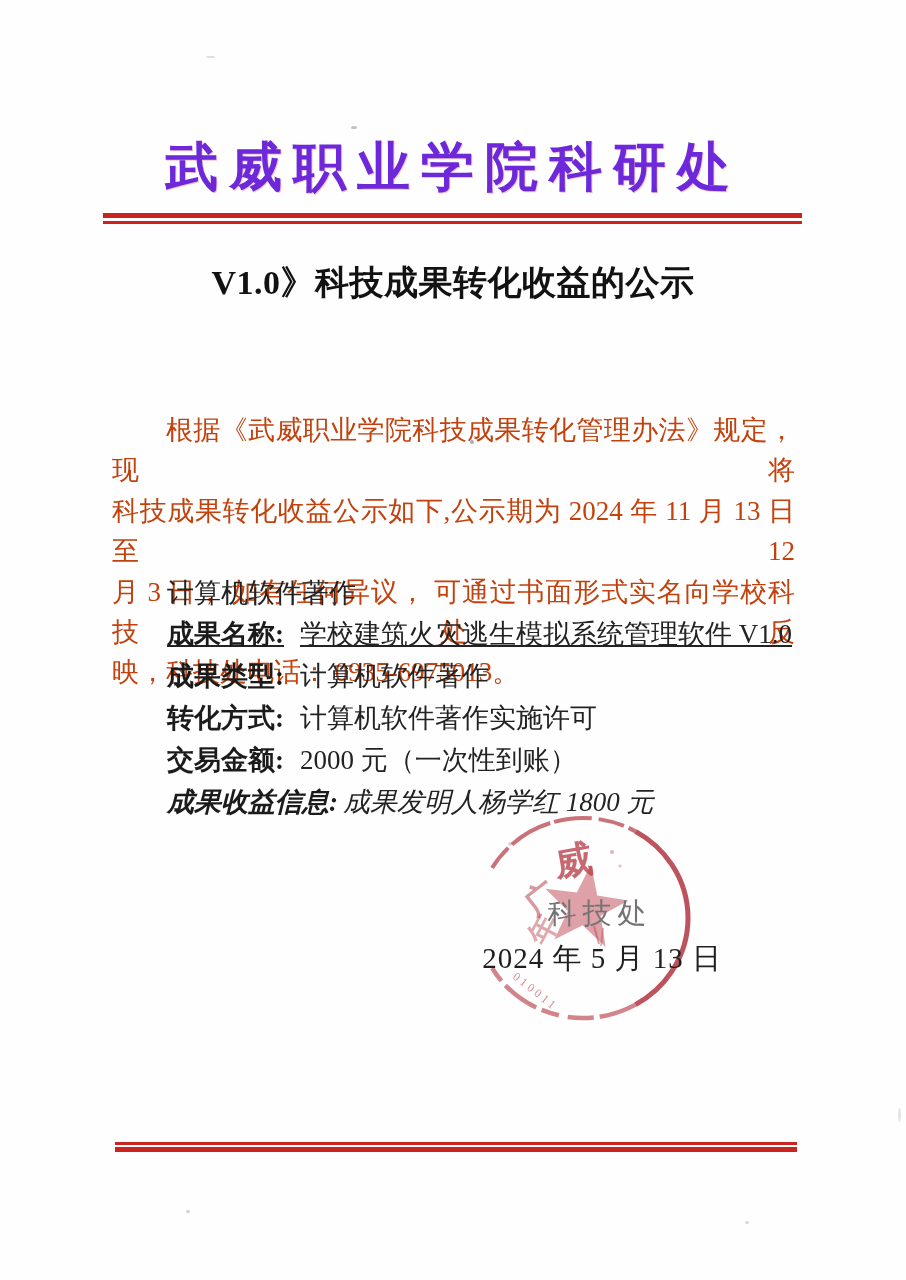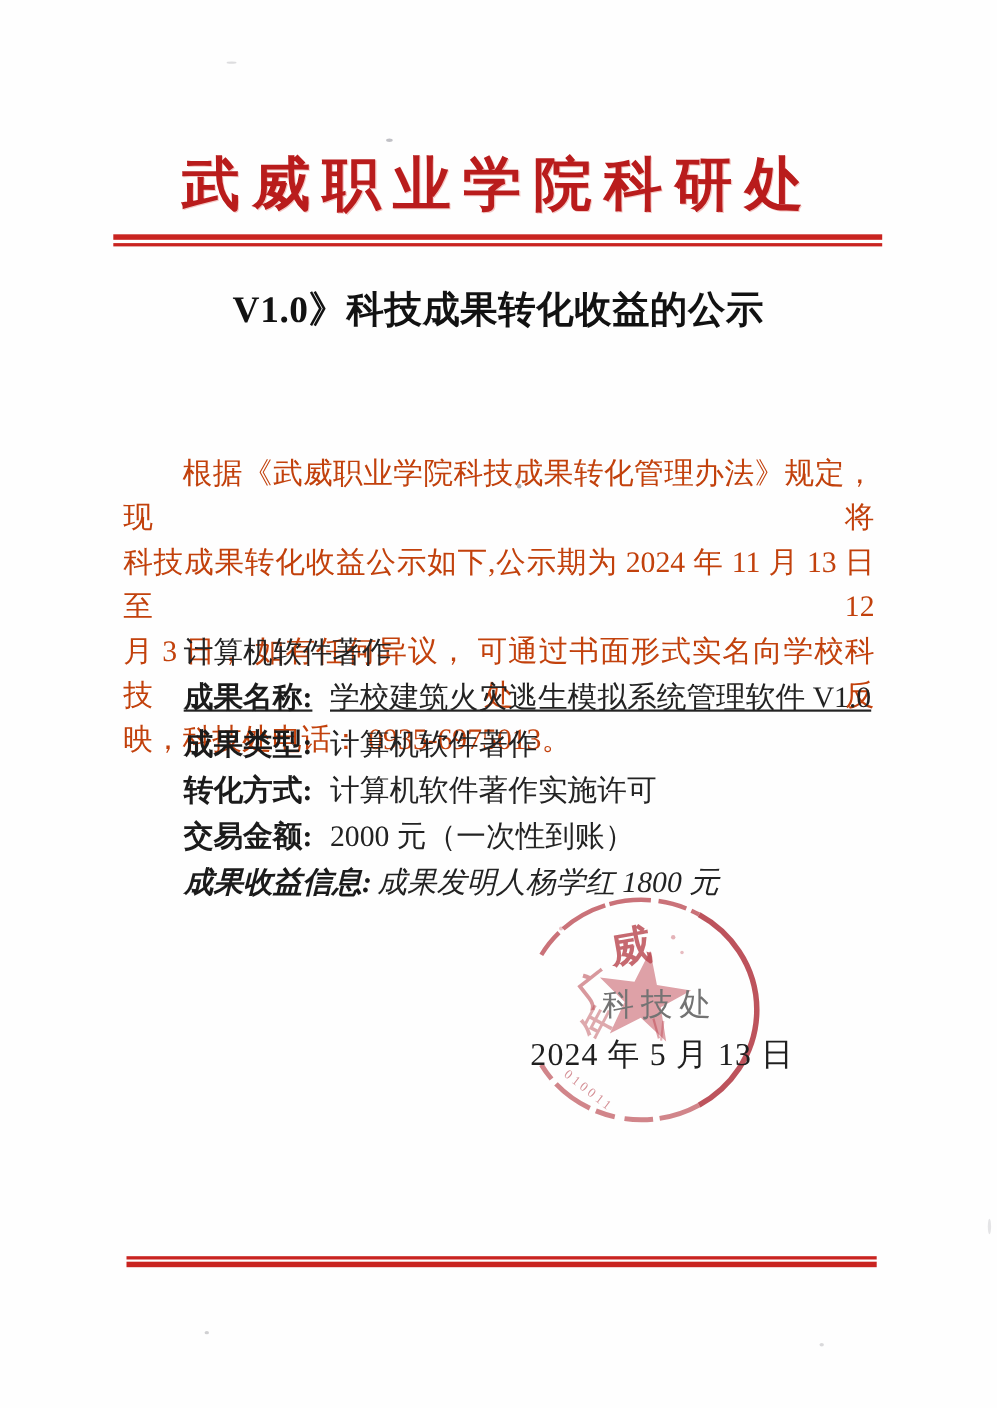--- a/index.html
+++ b/index.html
@@ -13,21 +13,21 @@
     position: absolute; left: 0; top: 0;
     width: 906px; height: 1280px;
     background: #fefefe;
   }
 
   
   .org-header {
     position: absolute; top: 132px; left: 90px; width: 726px;
     text-align: center;
     font-size: 53px; font-weight: bold;
-    color: #b91c1c;
+    color: #6d28d9;
     letter-spacing: 11px;
     white-space: nowrap;
     text-shadow: 1px 1px 0 rgba(214,35,29,0.25);
   }
   .header-rule { position: absolute; left: 103px; top: 213px; width: 699px; }
   .header-rule .thick { height: 5px; background: #c92420; }
   .header-rule .gap   { height: 3px; }
   .header-rule .thin  { height: 2.5px; background: #c92420; }
 
   

